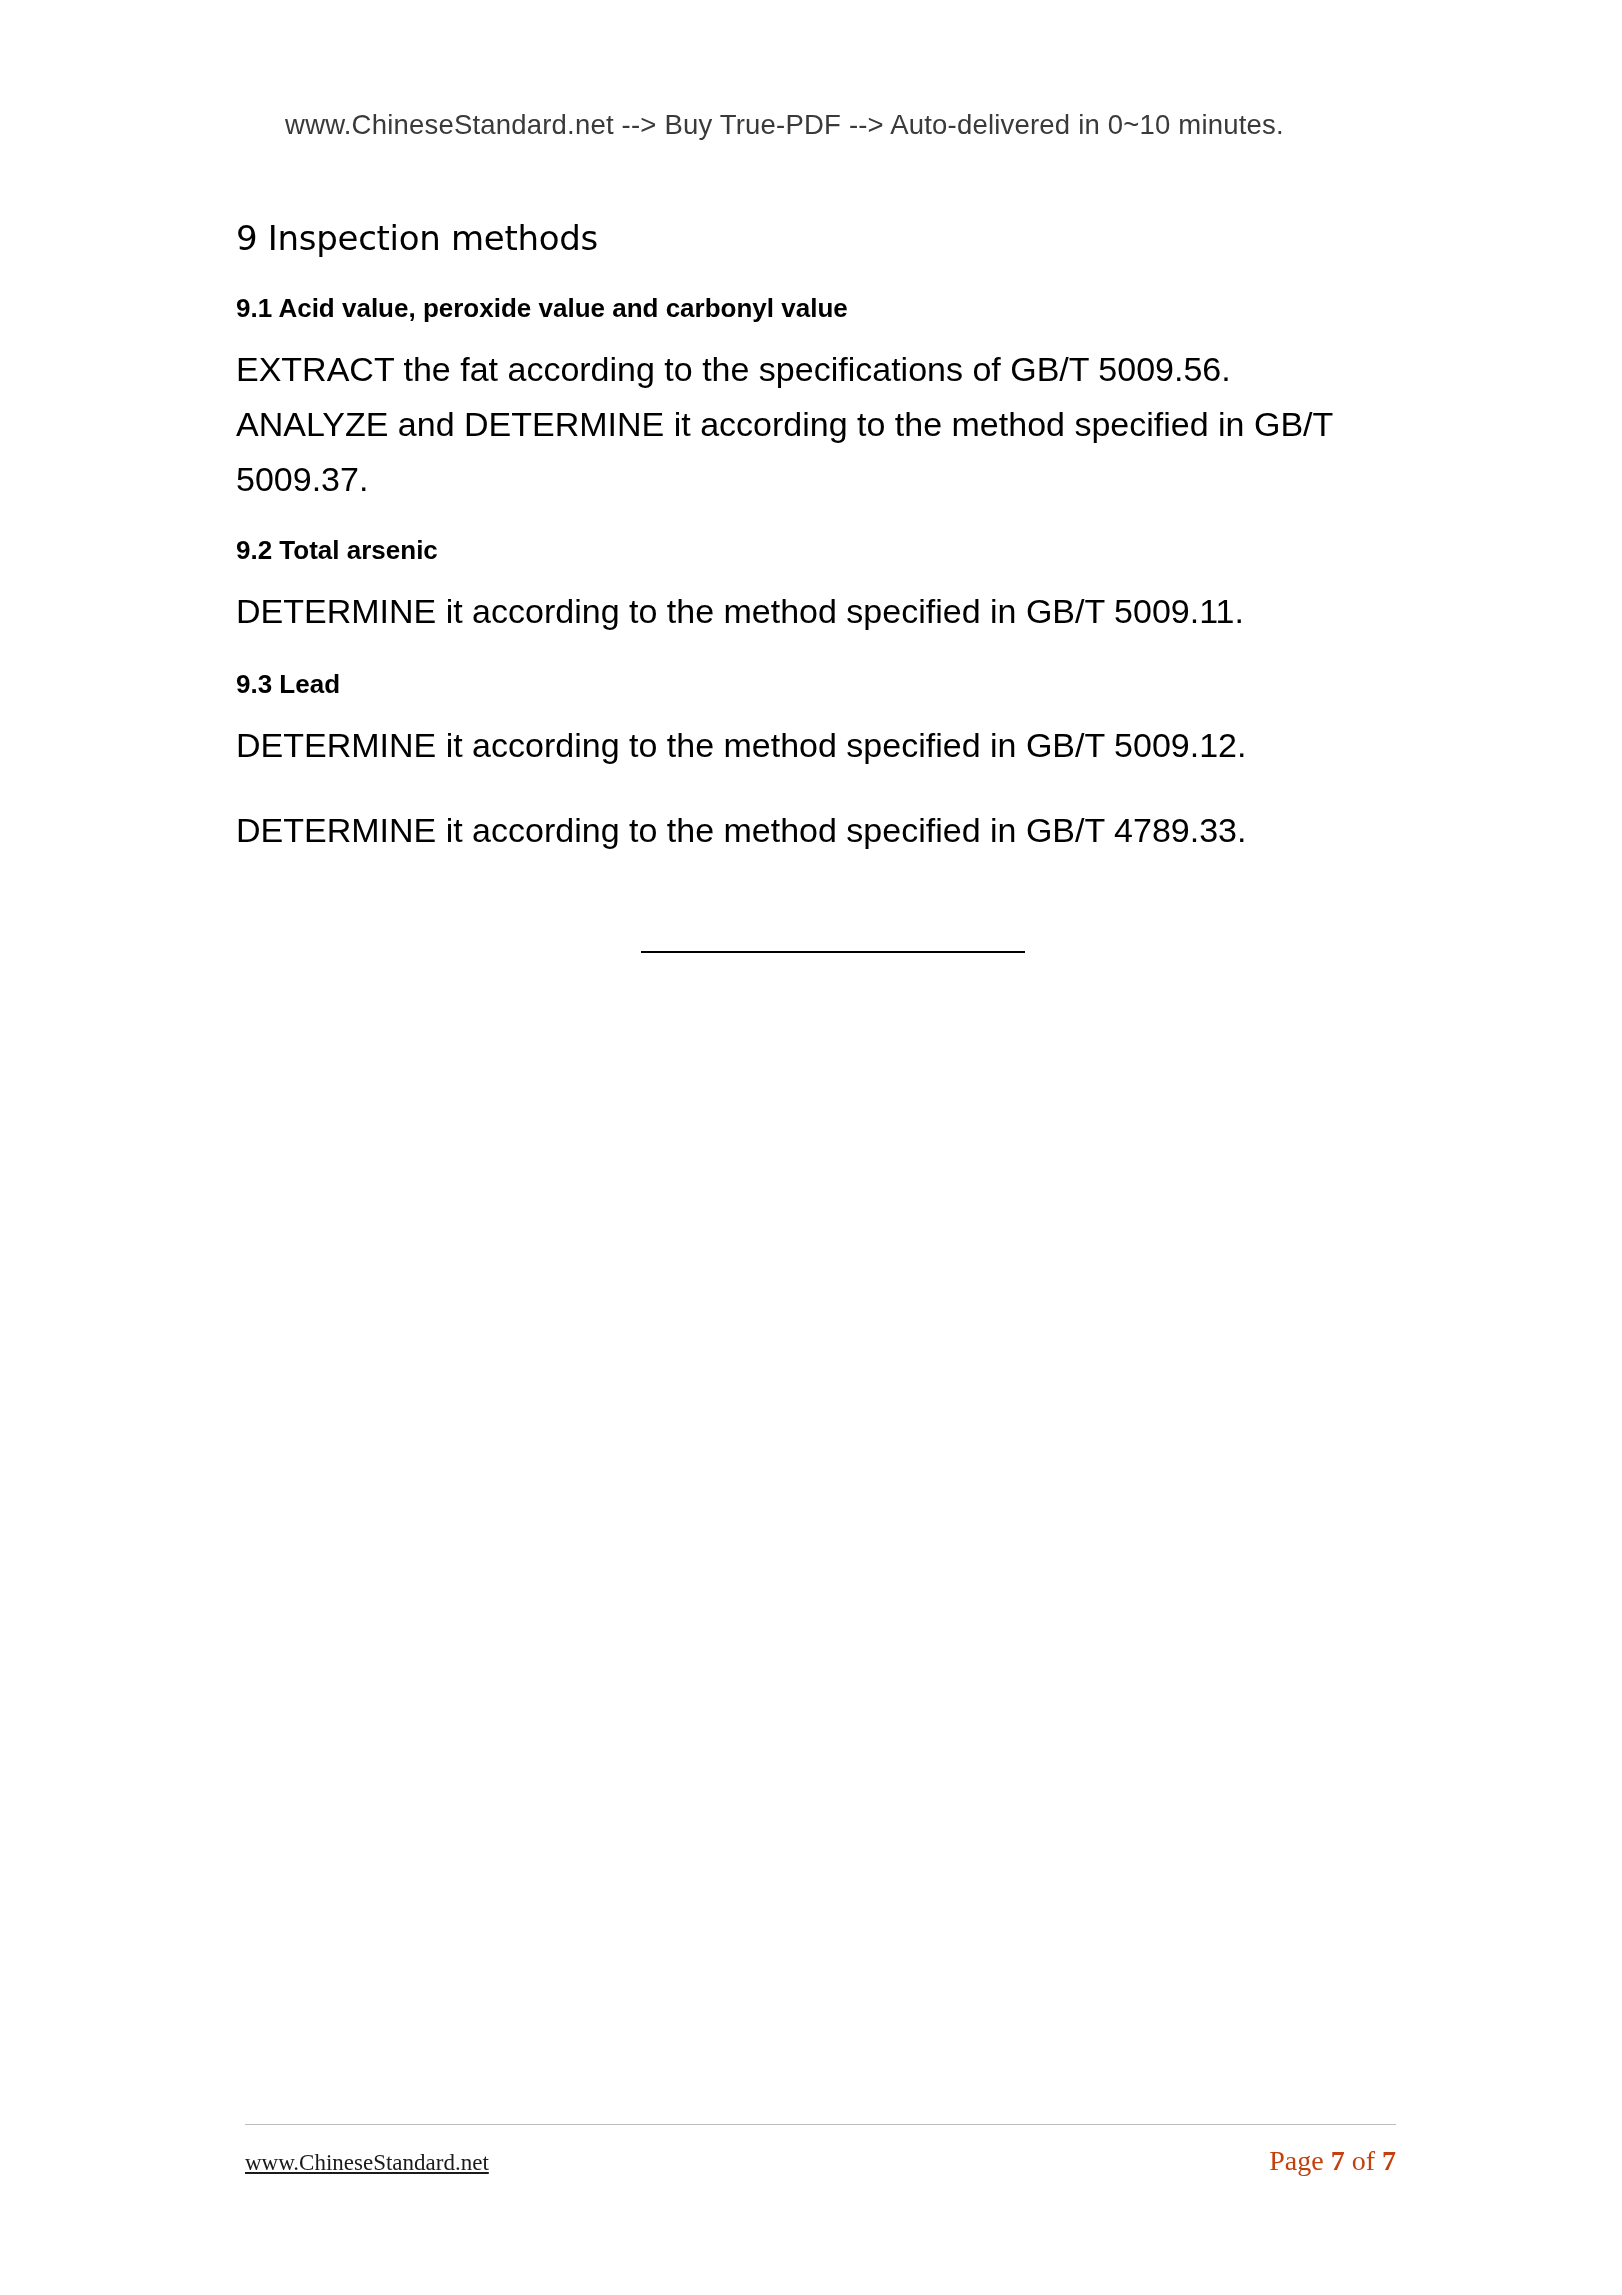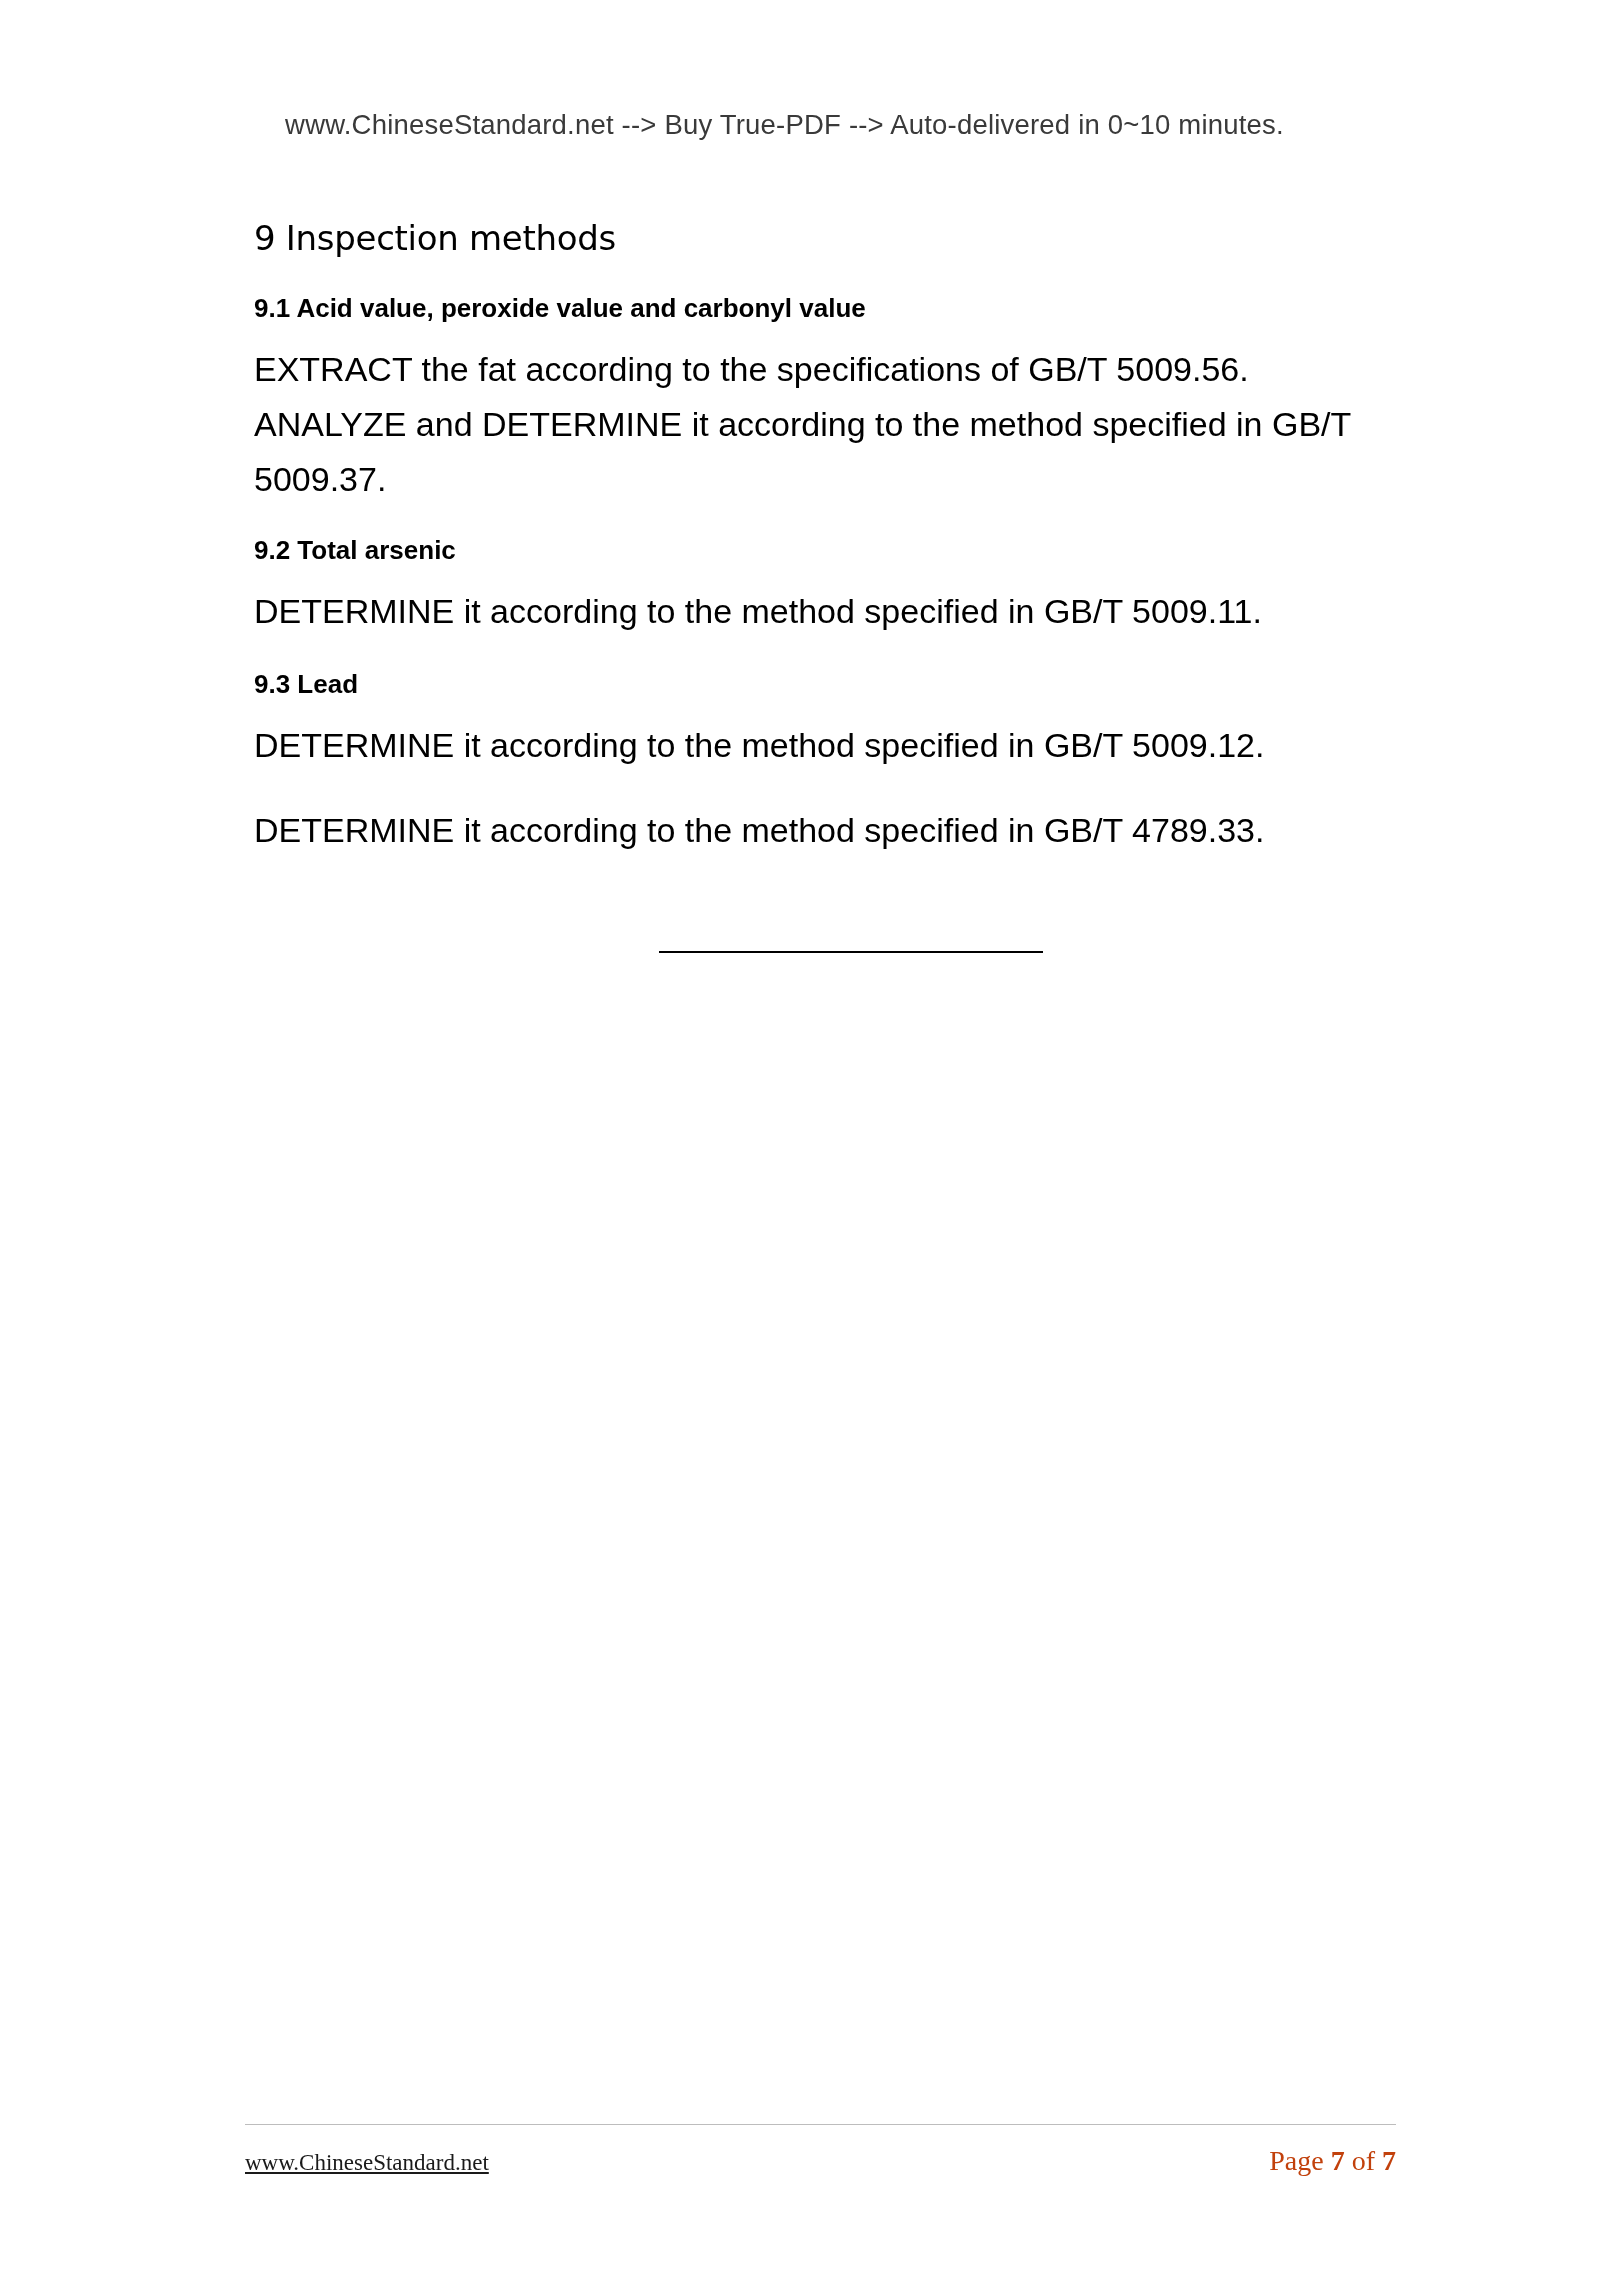--- a/index.html
+++ b/index.html
@@ -27,21 +27,21 @@
     text-align: center;
     font-size: 27.5px;
     color: #3a3a3a;
     font-family: "Liberation Sans", sans-serif;
     letter-spacing: 0.2px;
     white-space: nowrap;
     margin-top: 44px;
   }
   .content {
     position: absolute;
-    left: 254px;
+    left: 236px;
     top: 218px;
     width: 1151px;
   }
   h1.section-title {
     font-size: 34px;
     font-weight: normal;
     margin: 0 0 35px 0;
     font-family: "DejaVu Sans", sans-serif;
     letter-spacing: -0.3px;
   }

